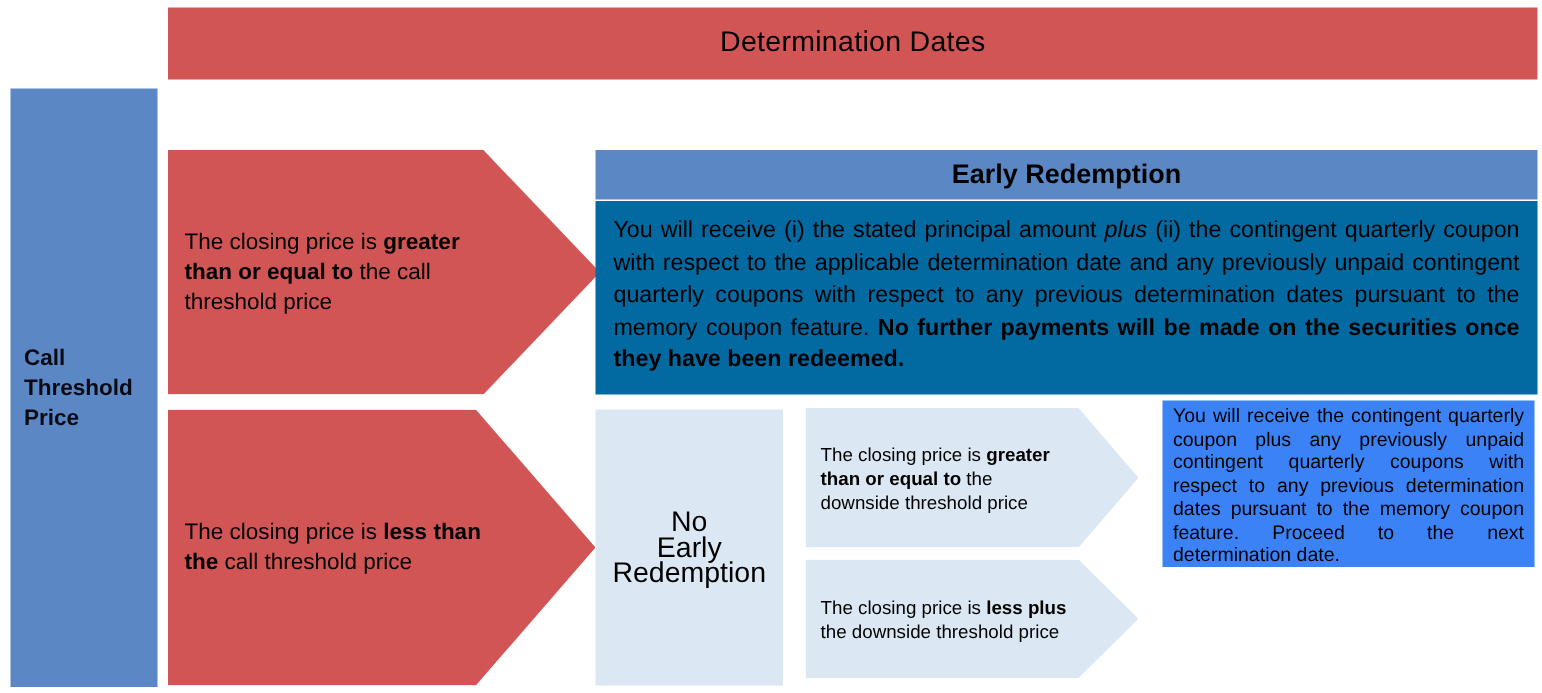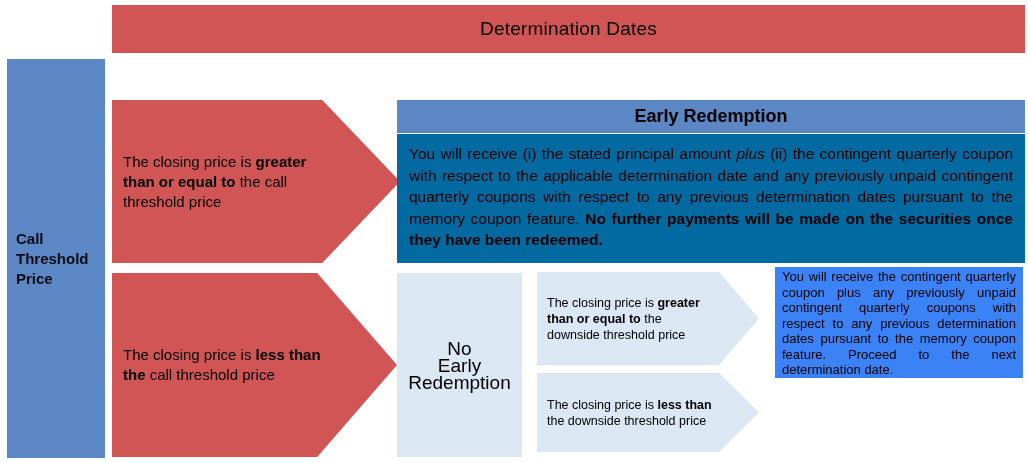--- a/index.html
+++ b/index.html
@@ -104,17 +104,17 @@
     <div><span>No</span><br><span>Early Redemption</span></div>
   </div>
 
   <div class="abs blue-arrow blue-arrow-1">
     <div class="txt"><span>The closing price is </span><b>greater than or equal to</b><span> the downside threshold price</span></div>
   </div>
 
   <div class="abs outcome outcome-1">You will receive the contingent quarterly coupon plus any previously unpaid contingent quarterly coupons with respect to any previous determination dates pursuant to the memory coupon feature. Proceed to the next determination date.</div>
 
   <div class="abs blue-arrow blue-arrow-2">
-    <div class="txt"><span>The closing price is </span><b>less than</b><span> the downside threshold price</span></div>
+    <div class="txt"><span>The closing price is </span><b>less plus</b><span> the downside threshold price</span></div>
   </div>
 
 
 </div>
 
 </body></html>

